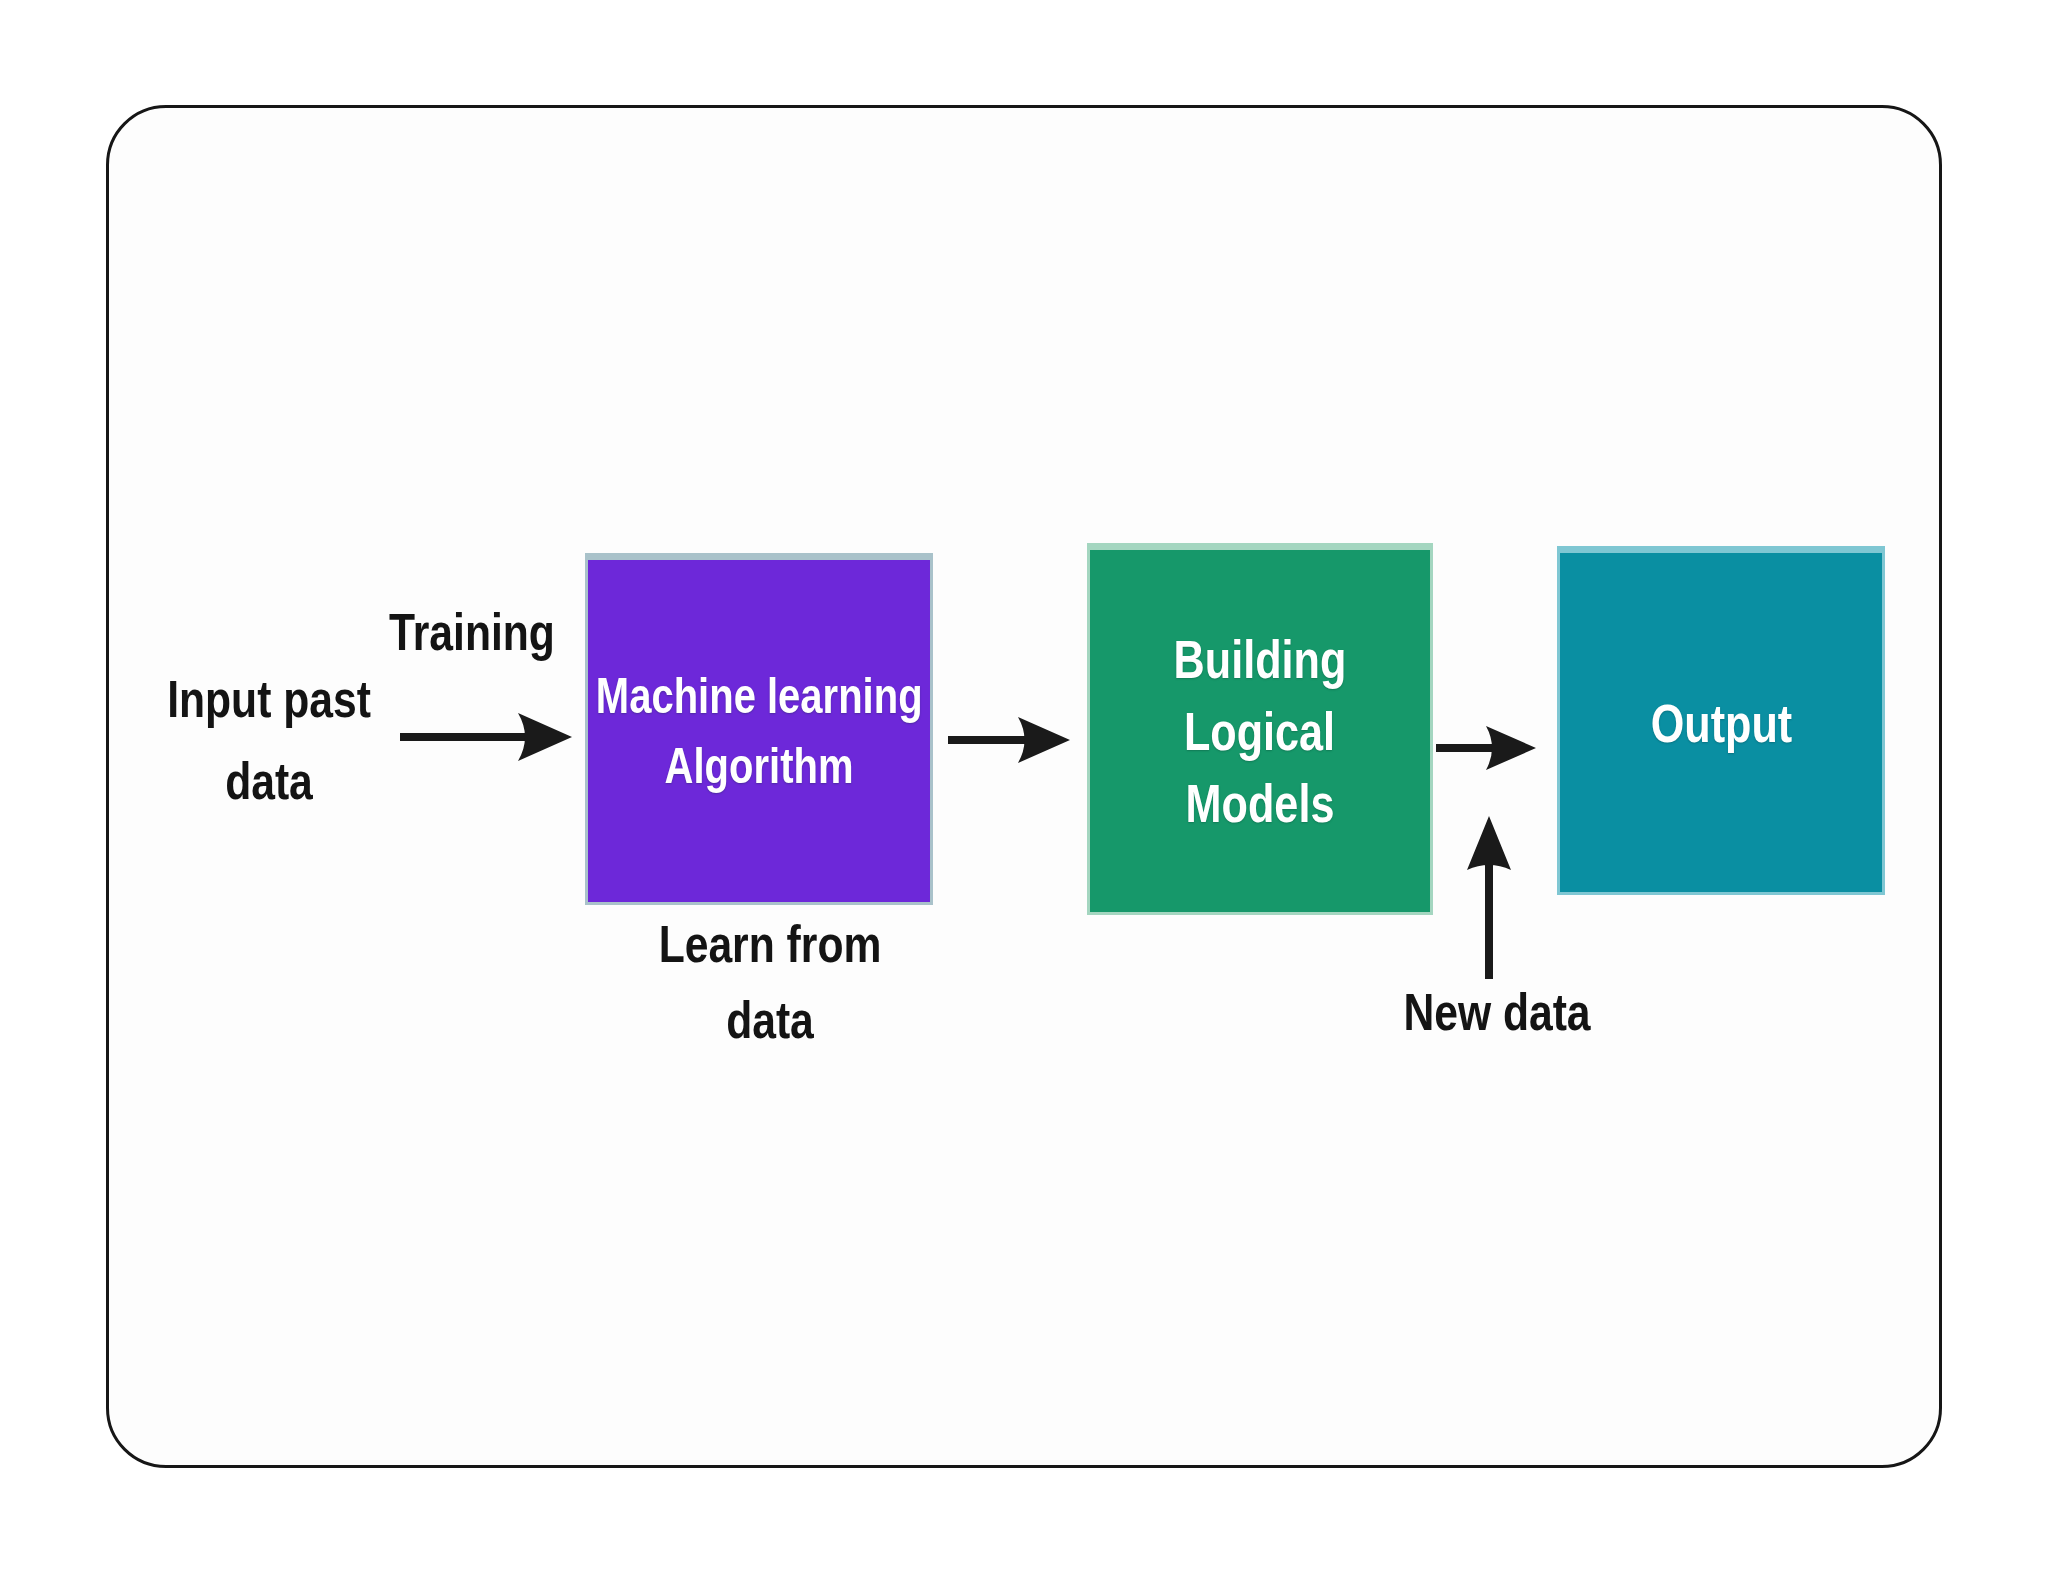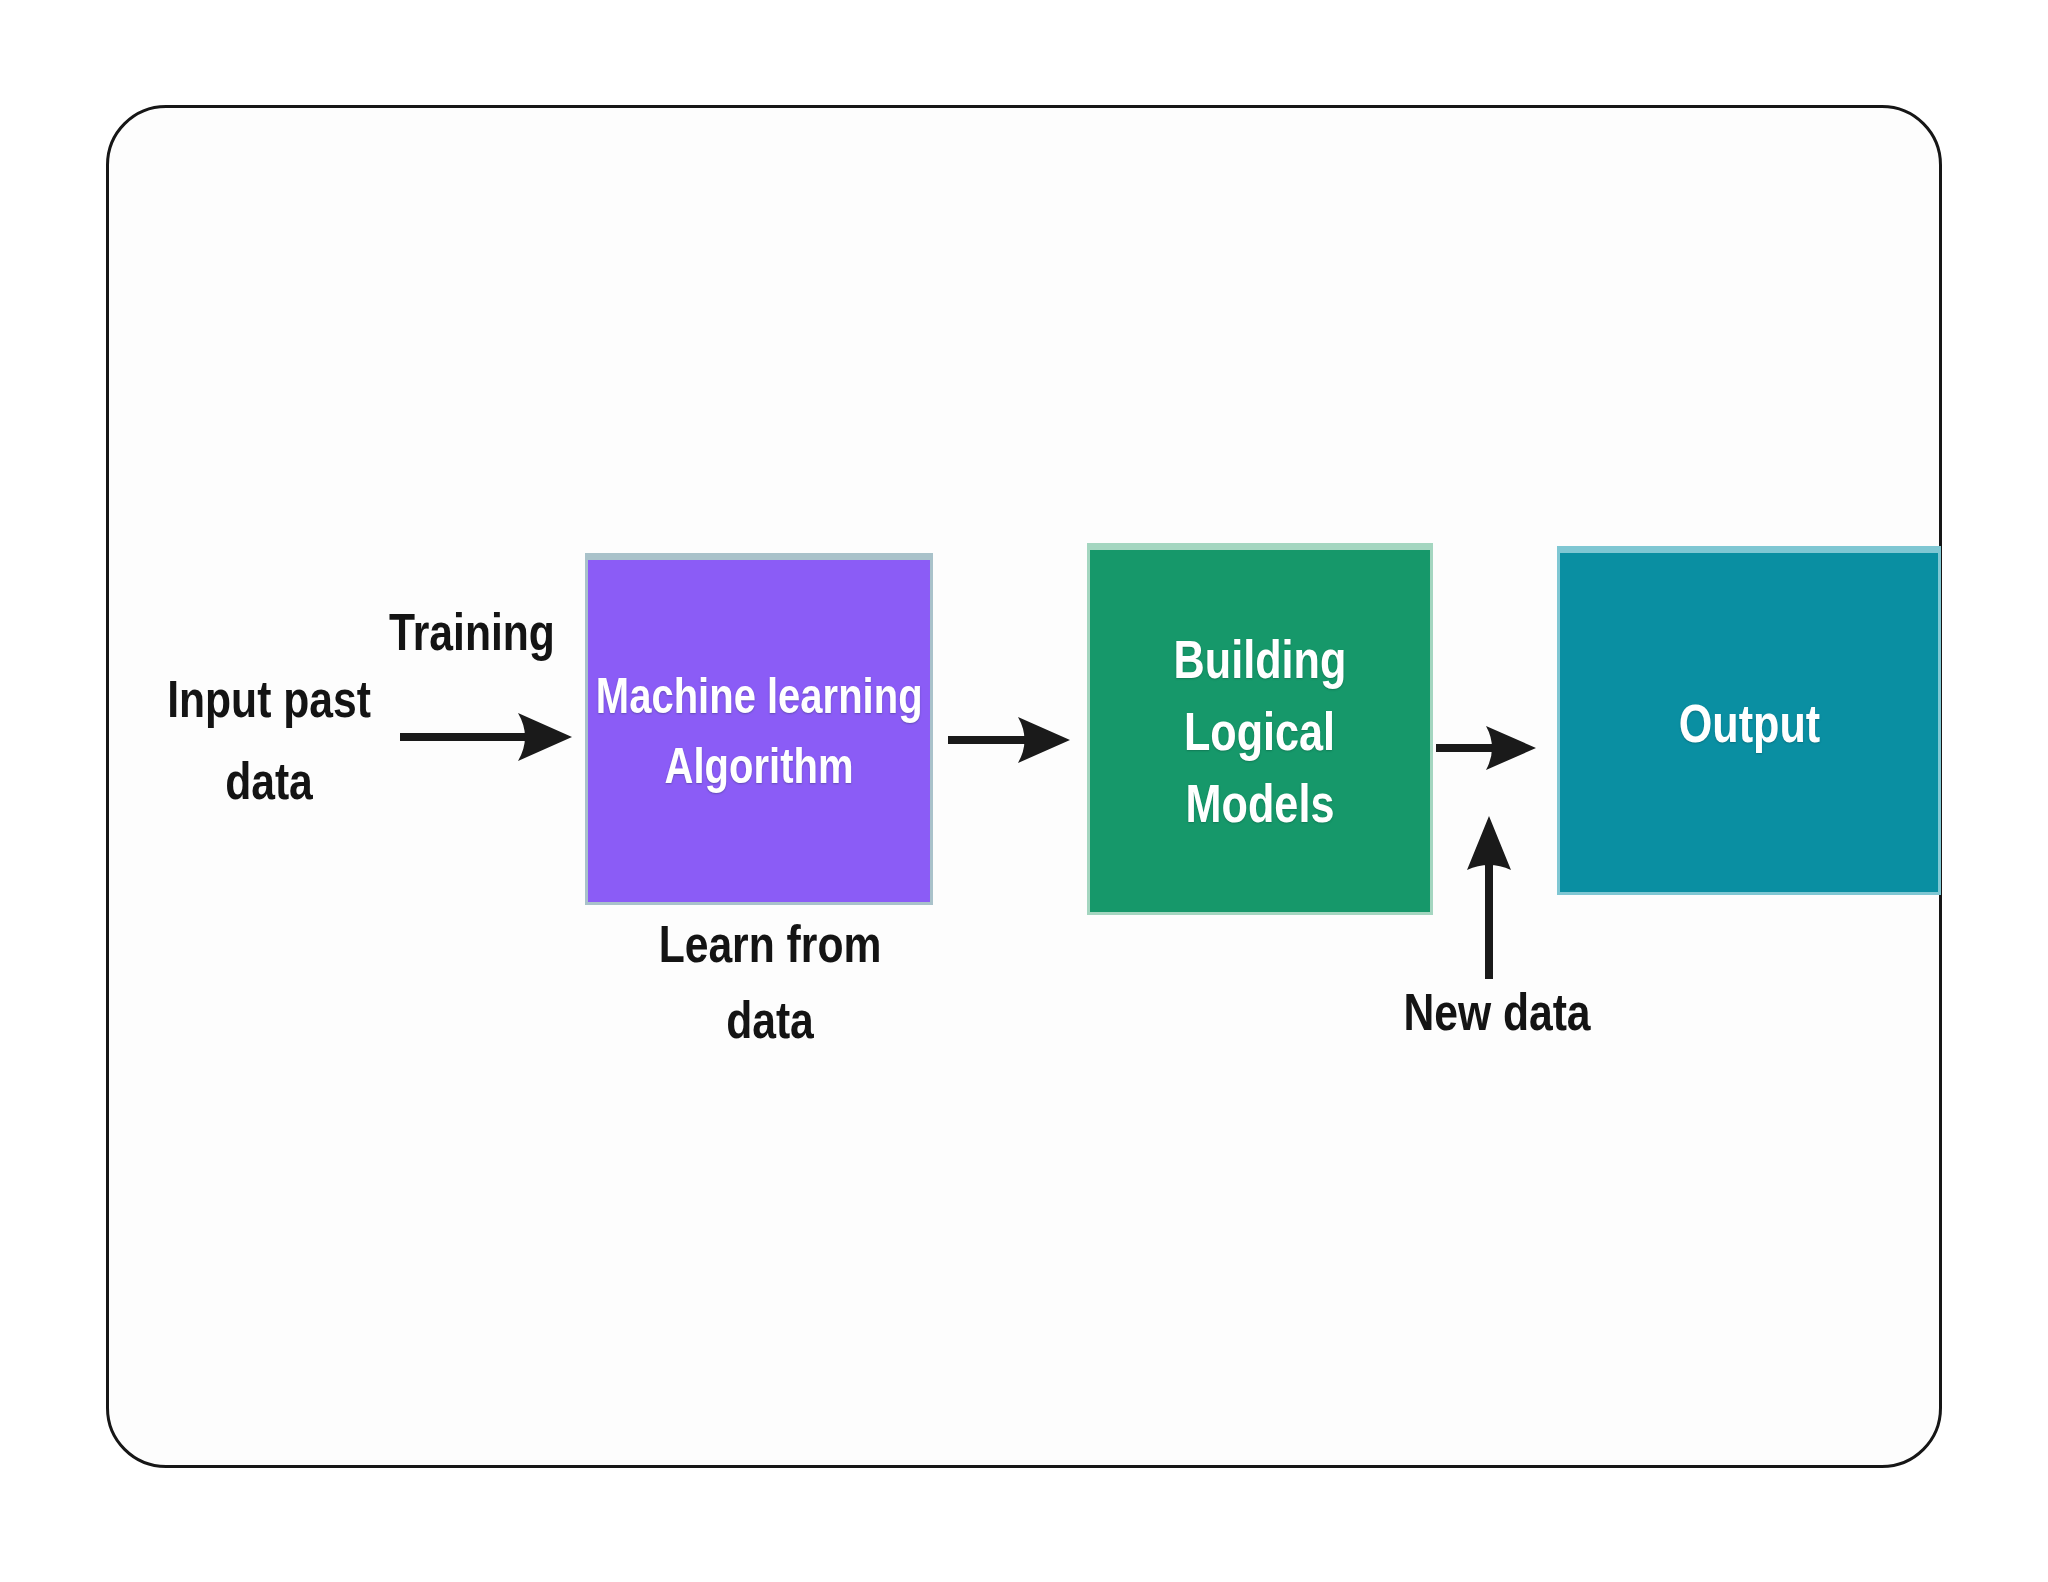--- a/index.html
+++ b/index.html
@@ -54,21 +54,21 @@
     left:585px;top:553px;width:348px;height:352px;
     font-size:50px;line-height:70px;
     text-shadow:0 1px 2px rgba(20,50,60,0.35);
   }
   .node-models{
     left:1087px;top:543px;width:346px;height:372px;
     font-size:54px;line-height:72px;
     text-shadow:0 1px 2px rgba(10,70,50,0.35);
   }
   .node-output{
-    left:1557px;top:546px;width:384px;height:349px;
+    left:1557px;top:546px;width:328px;height:349px;
     font-size:54px;line-height:72px;
     text-shadow:0 1px 2px rgba(5,60,70,0.35);
   }
   .arrow{position:absolute;}
   .arrow rect,.arrow path{fill:#1a1a1a;}
   .arrow-training{left:398px;top:711px;}
   .arrow-ml-models{left:946px;top:714px;}
   .arrow-models-output{left:1434px;top:722px;}
   .arrow-newdata{left:1463px;top:814px;}
 </style>
@@ -110,21 +110,21 @@
   <svg class="arrow arrow-models-output" width="104" height="52" viewBox="0 0 104 52">
     <rect x="2" y="22" width="58" height="8"></rect>
     <path d="M102,26 L52,4 Q64,26 52,48 Z"></path>
   </svg>
 
   <svg class="arrow arrow-newdata" width="52" height="168" viewBox="0 0 52 168">
     <rect x="22" y="50" width="8" height="115"></rect>
     <path d="M26,2 L4,56 Q26,46 48,56 Z"></path>
   </svg>
 
-  <div class="node node-ml" style="background-color: #8b5cf6; border-color: rgb(169, 194, 202);">
+  <div class="node node-ml" style="background-color: #6d28d9; border-color: rgb(169, 194, 202);">
     <span>Machine learning</span>
     <span>Algorithm</span>
   </div>
 
   <div class="node node-models" style="background-color: rgb(22, 152, 106); border-color: rgb(164, 214, 192);">
     <span>Building</span>
     <span>Logical</span>
     <span>Models</span>
   </div>
 

